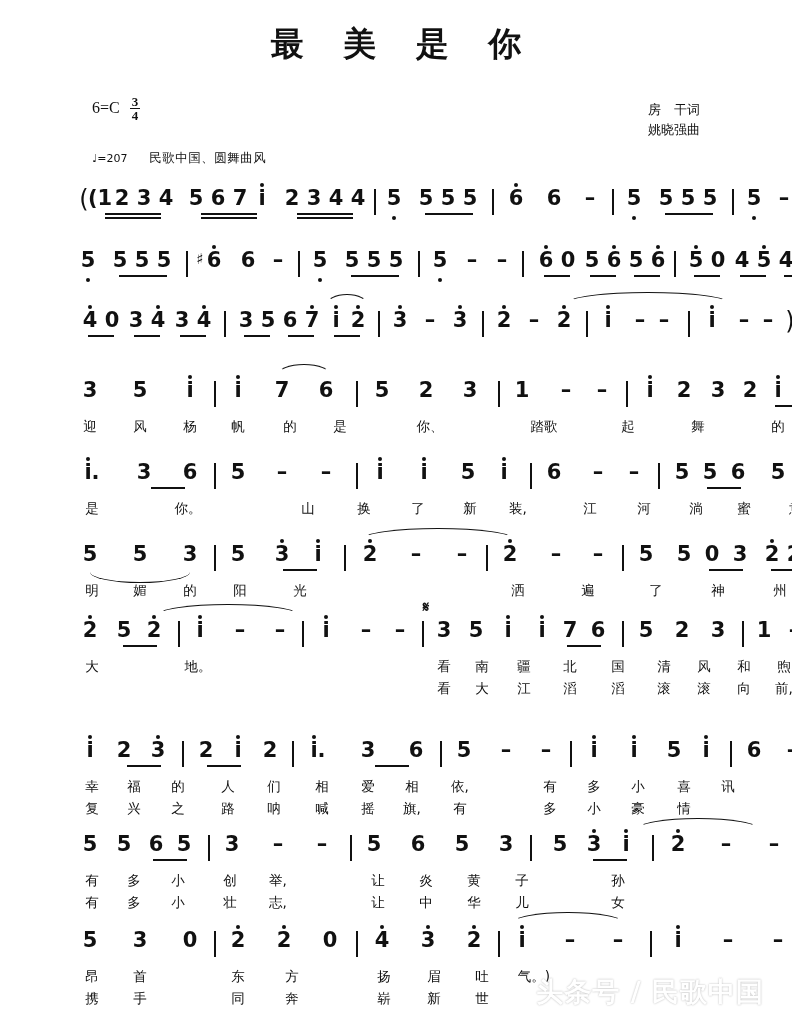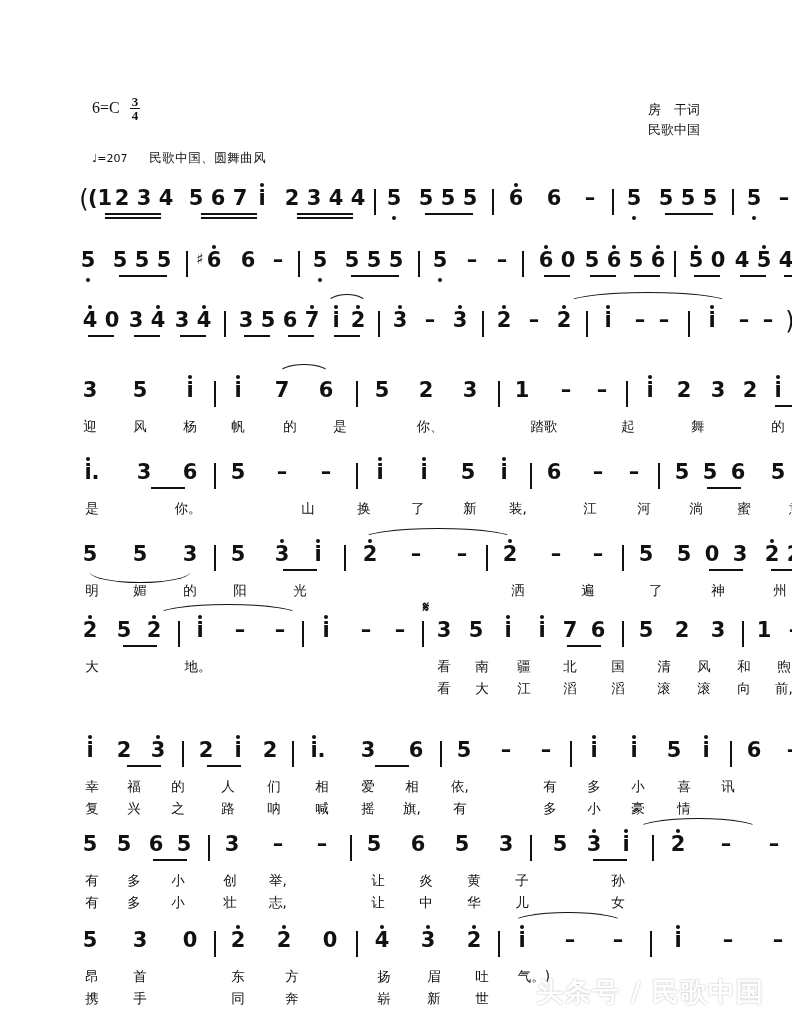--- a/index.html
+++ b/index.html
@@ -219,32 +219,33 @@
     position: absolute;
     left: 0; bottom: 0; width: 792px; height: 6px;
     background: #fff;
   }
 </style>
 </head>
 <body>
 
 <div class="sheet">
 
+  <div class="title">最 美 是 你</div>
 
   <div class="keysig">
     <span class="eq">6=C</span>
     <span class="meter">
       <span class="num">3</span>
       <span class="den">4</span>
     </span>
   </div>
 
   <div class="credits">
     <div>房　干词</div>
-    <div>民歌中国</div>
+    <div>姚晓强曲</div>
   </div>
 
   <div class="tempo">
     <span class="bpm">♩=207</span>
     <span class="style">民歌中国、圆舞曲风</span>
   </div>
 
   <div class="system" style="top:186px;">
     <div class="notes">
       <span class="bracket-open" style="left:6px; top:-1px;">(</span>

